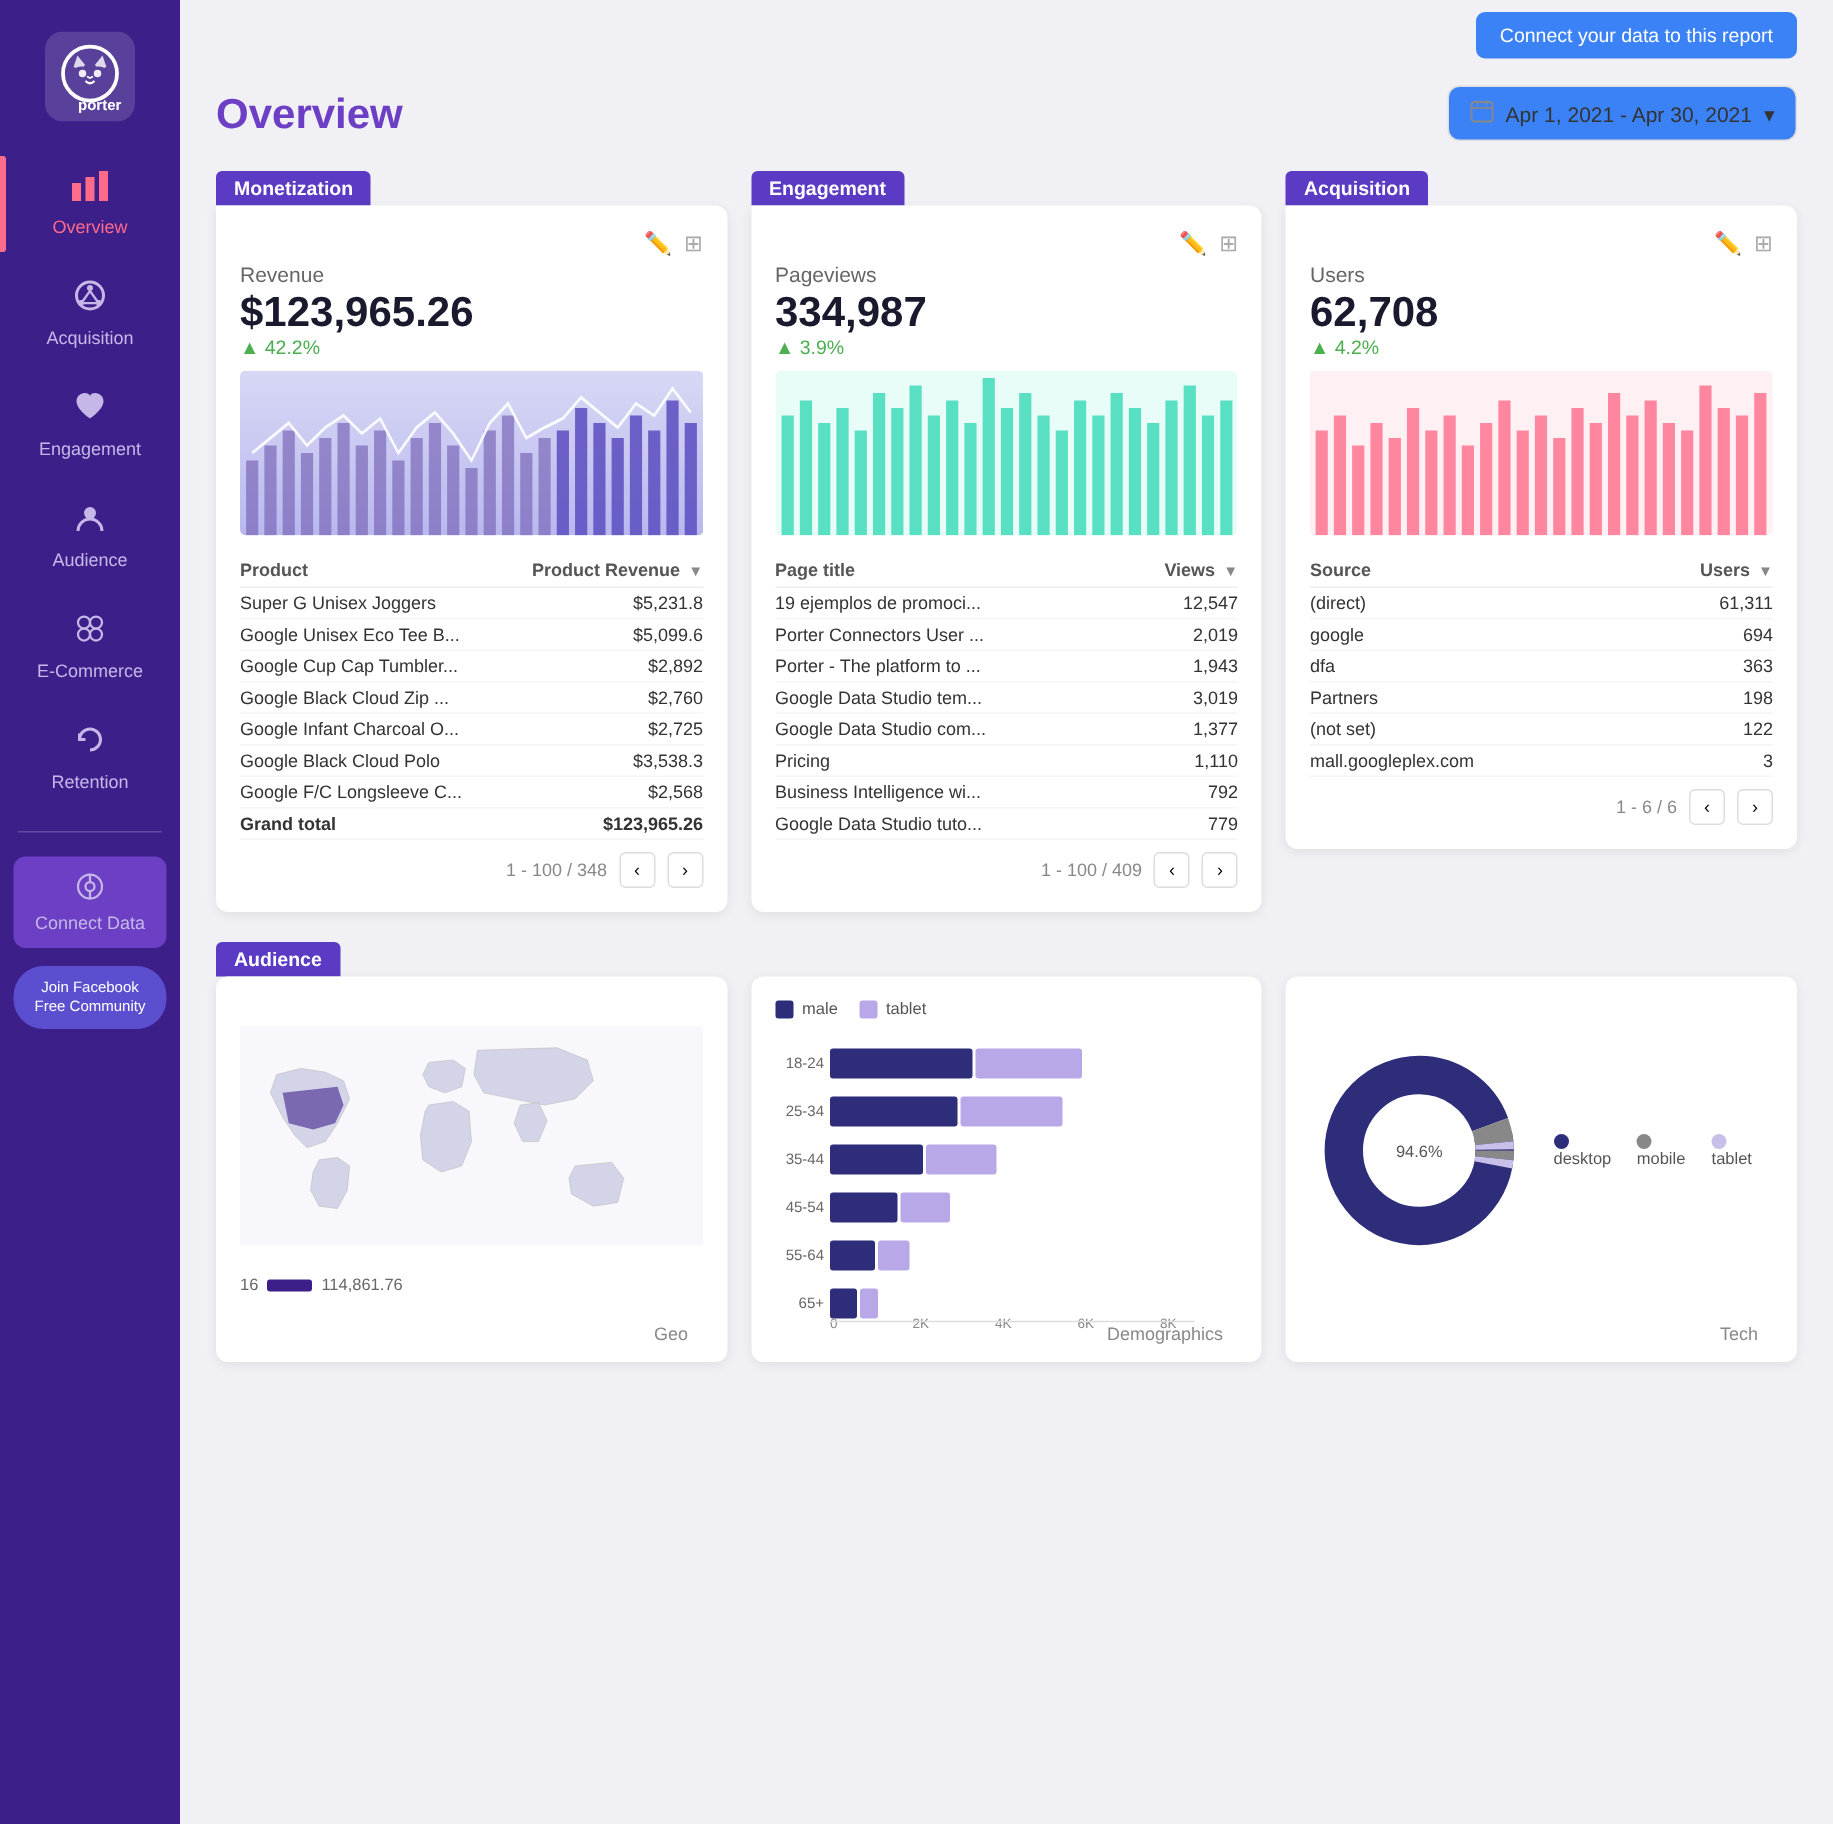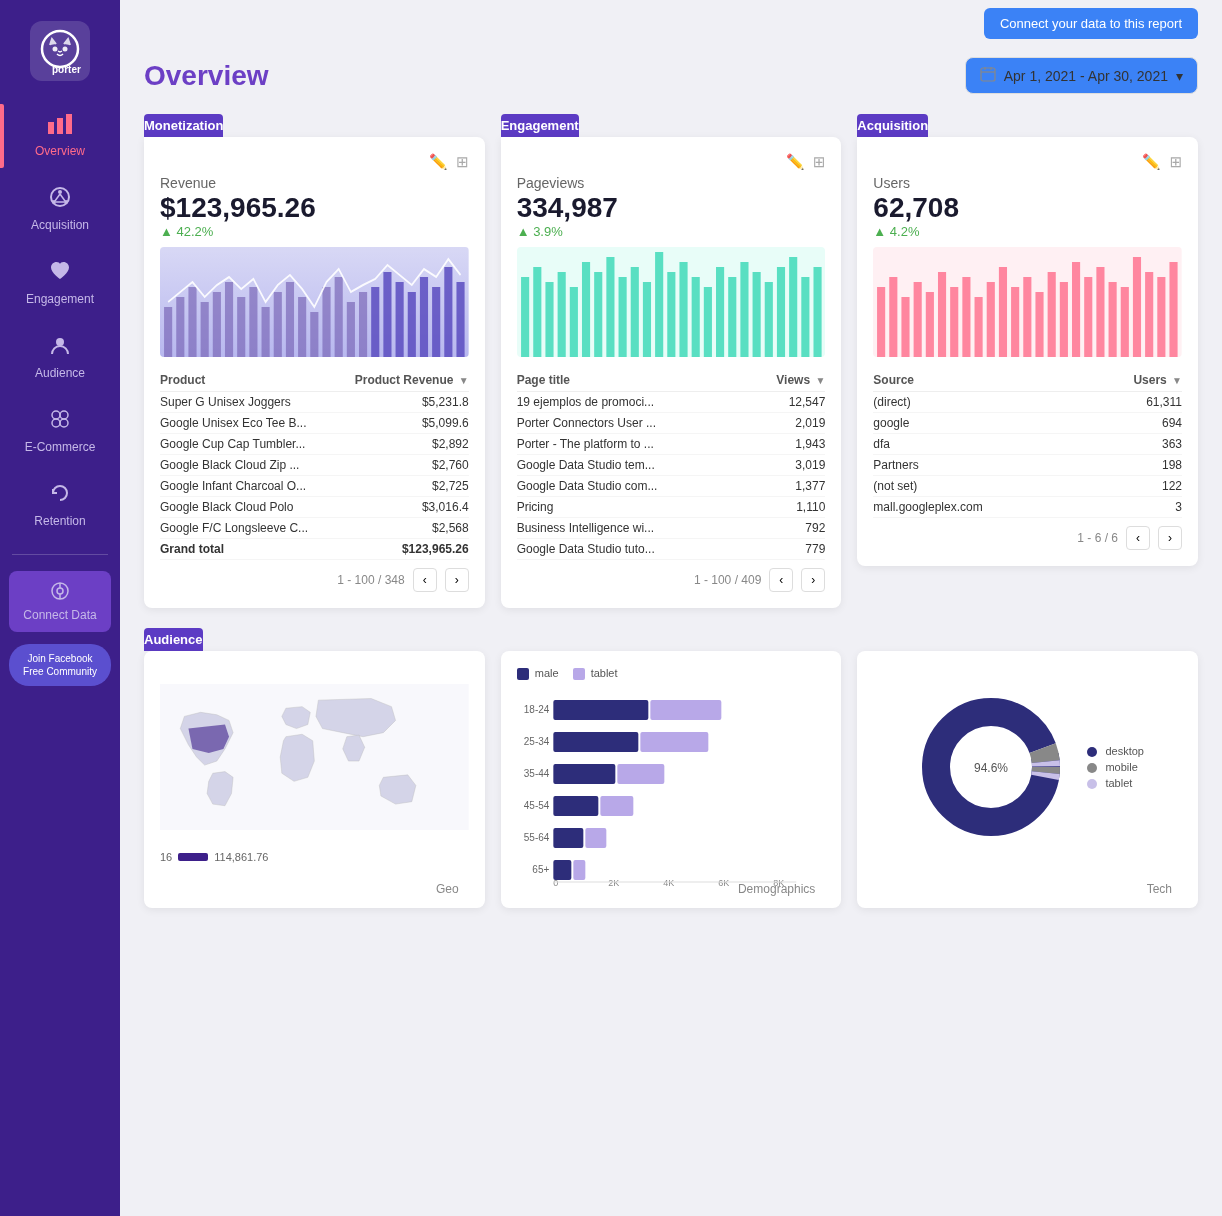--- a/index.html
+++ b/index.html
@@ -138,21 +138,21 @@
       padding: 10px 24px 24px 24px;
     }
 
     
     .section-label {
       display: inline-block;
       background: #5c3bc4;
       color: #fff;
       font-size: 13px;
       font-weight: 600;
-      padding: 4px 0;
+      padding: 4px 12px;
       border-radius: 4px 4px 0 0;
       margin-bottom: 0;
     }
 
     .card {
       background: #fff;
       border-radius: 0 8px 8px 8px;
       box-shadow: 0 2px 8px rgba(0,0,0,0.07);
       padding: 16px;
       position: relative;
@@ -303,21 +303,21 @@
     
     .tech-area {
       display: flex;
       align-items: center;
       justify-content: center;
       height: 200px;
       position: relative;
     }
     .tech-legend {
       display: flex;
-      flex-direction: column;
+      flex-direction: row;
       gap: 4px;
       font-size: 11px;
       color: #555;
       margin-left: 16px;
     }
     .tech-legend-dot {
       display: inline-block;
       width: 10px;
       height: 10px;
       border-radius: 50%;
@@ -532,21 +532,21 @@
                 <tr>
                   <td>Google Black Cloud Zip ...</td>
                   <td>$2,760</td>
                 </tr>
                 <tr>
                   <td>Google Infant Charcoal O...</td>
                   <td>$2,725</td>
                 </tr>
                 <tr>
                   <td>Google Black Cloud Polo</td>
-                  <td>$3,016.4</td>
+                  <td>$3,538.3</td>
                 </tr>
                 <tr>
                   <td>Google F/C Longsleeve C...</td>
                   <td>$2,568</td>
                 </tr>
               </tbody>
             <tfoot>
               <tr class="grand-total">
                 <td>Grand total</td>
                 <td>$123,965.26</td>

